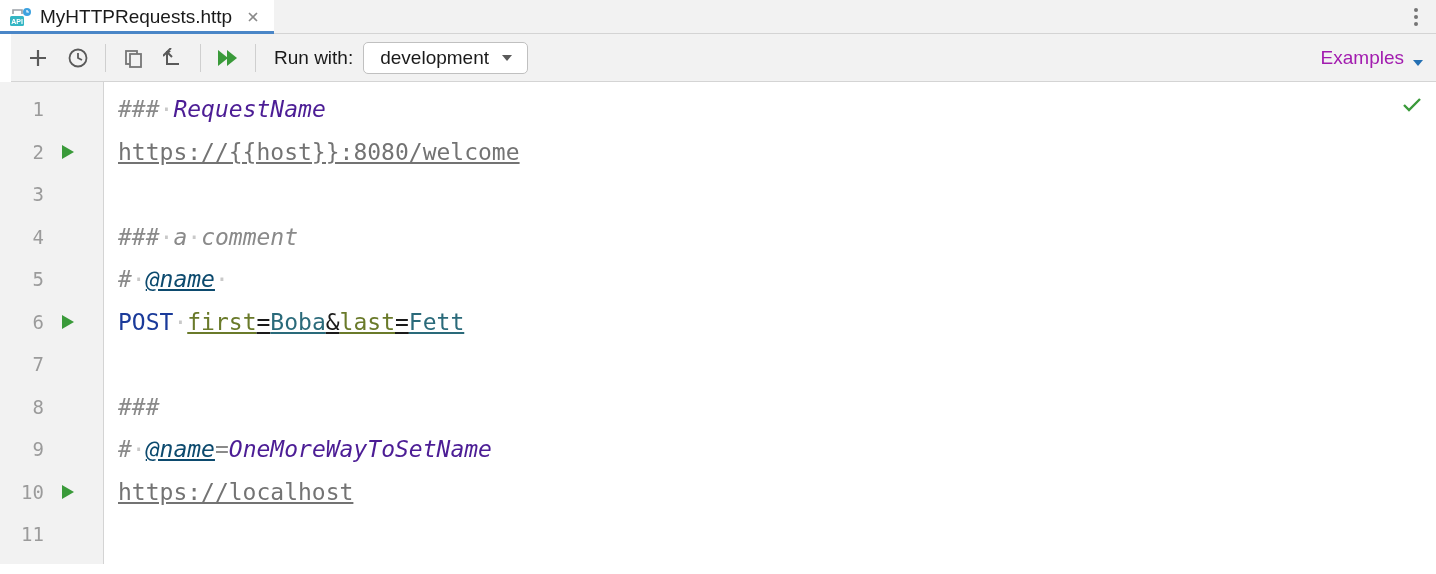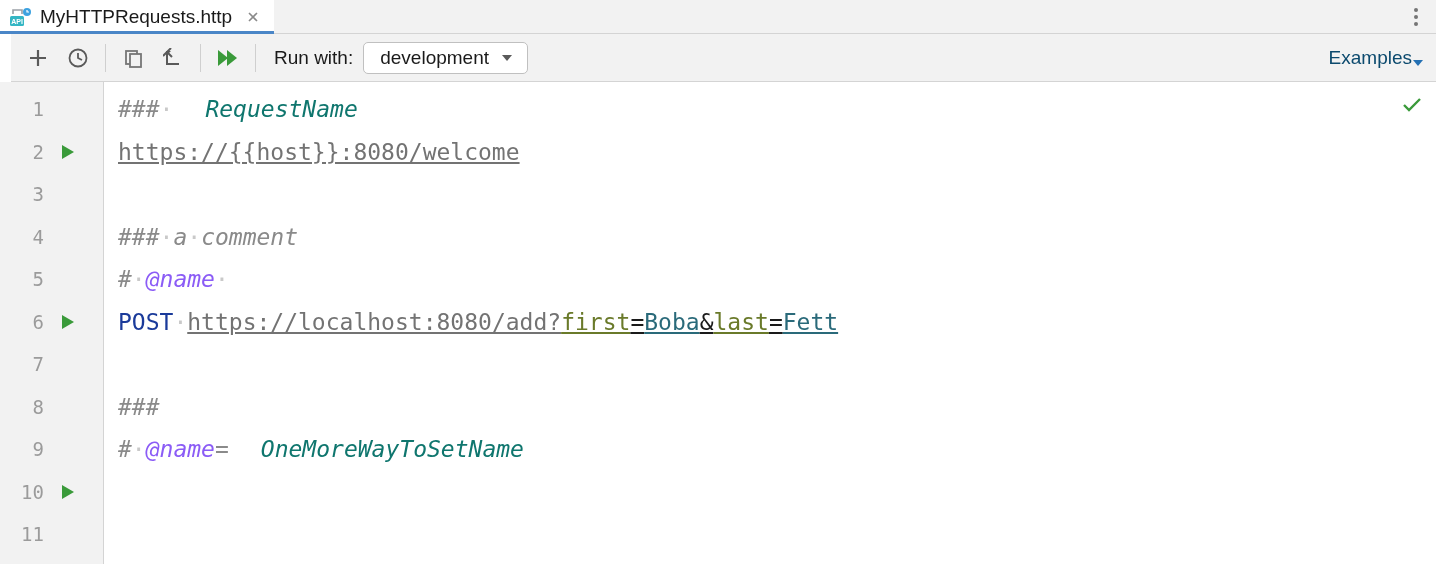--- a/index.html
+++ b/index.html
@@ -91,21 +91,22 @@
     border-radius: 5px;
     background: #ffffff;
     padding: 4px 14px 4px 16px;
     font-size: 19px;
     color: #1a1a1a;
   }
   .env-select .chev { width: 12px; height: 12px; }
   .toolbar-spacer { flex: 1; }
   .examples {
     display: flex; align-items: center;
-    color: #0c4a6e;
+    gap: 8px;
+    color: #a21caf;
     font-size: 19px;
   }
   .examples .chev { width: 12px; height: 12px; }
 
   
   .editor {
     display: flex;
     height: calc(574px - 44px - 48px);
     position: relative;
   }
@@ -142,24 +143,24 @@
     font-size: 23px;
     position: relative;
   }
   .cline {
     height: 42.5px;
     display: flex;
     align-items: center;
     white-space: pre;
   }
   .c-hash { color: #8a8a8a; font-style: italic; }
-  .c-name { color: #0f766e; font-style: italic; margin-left: 32px; }
+  .c-name { color: #4c1d95; font-style: italic; }
   .c-url  { color: #737373; text-decoration: underline; }
   .c-dot  { color: #c9c9c9; }
-  .c-atname { color: #8b5cf6; font-style: italic; }
+  .c-atname { color: #0c4a6e; font-style: italic; text-decoration: underline; }
   .c-method { color: #1a3a9a; }
   .c-qkey { color: #6a7a2a; text-decoration: underline; }
   .c-qeq  { color: #1a1a1a; text-decoration: underline; }
   .c-qval { color: #2a6a7a; text-decoration: underline; }
   .c-amp  { color: #1a1a1a; text-decoration: underline; }
 
   .status-check {
     position: absolute;
     top: 10px;
     right: 14px;
@@ -324,24 +325,25 @@
     <div class="cline"><span class="c-hash">###</span><span class="c-dot">·</span><span class="c-name">RequestName</span></div>
 
     <div class="cline"><span class="c-url">https://{{host}}:8080/welcome</span></div>
 
     <div class="cline"></div>
 
     <div class="cline"><span class="c-hash">###</span><span class="c-dot">·</span><span class="c-hash">a</span><span class="c-dot">·</span><span class="c-hash">comment</span></div>
 
     <div class="cline"><span class="c-hash">#</span><span class="c-dot">·</span><span class="c-atname">@name</span><span class="c-dot">·</span></div>
 
-    <div class="cline"><span class="c-method">POST</span><span class="c-dot">·</span><span class="c-url">https://localhost:8080/add?</span><span class="c-qkey">first</span><span class="c-qeq">=</span><span class="c-qval">Boba</span><span class="c-amp">&amp;</span><span class="c-qkey">last</span><span class="c-qeq">=</span><span class="c-qval">Fett</span></div>
+    <div class="cline"><span class="c-method">POST</span><span class="c-dot">·</span><span class="c-qkey">first</span><span class="c-qeq">=</span><span class="c-qval">Boba</span><span class="c-amp">&amp;</span><span class="c-qkey">last</span><span class="c-qeq">=</span><span class="c-qval">Fett</span></div>
 
     <div class="cline"></div>
 
     <div class="cline"><span class="c-hash">###</span></div>
 
     <div class="cline"><span class="c-hash">#</span><span class="c-dot">·</span><span class="c-atname">@name</span><span class="c-hash">=</span><span class="c-name">OneMoreWayToSetName</span></div>
 
+    <div class="cline"><span class="c-url">https://localhost</span></div>
 
     <div class="cline"></div>
   </div>
 </div>
 
 </body></html>

